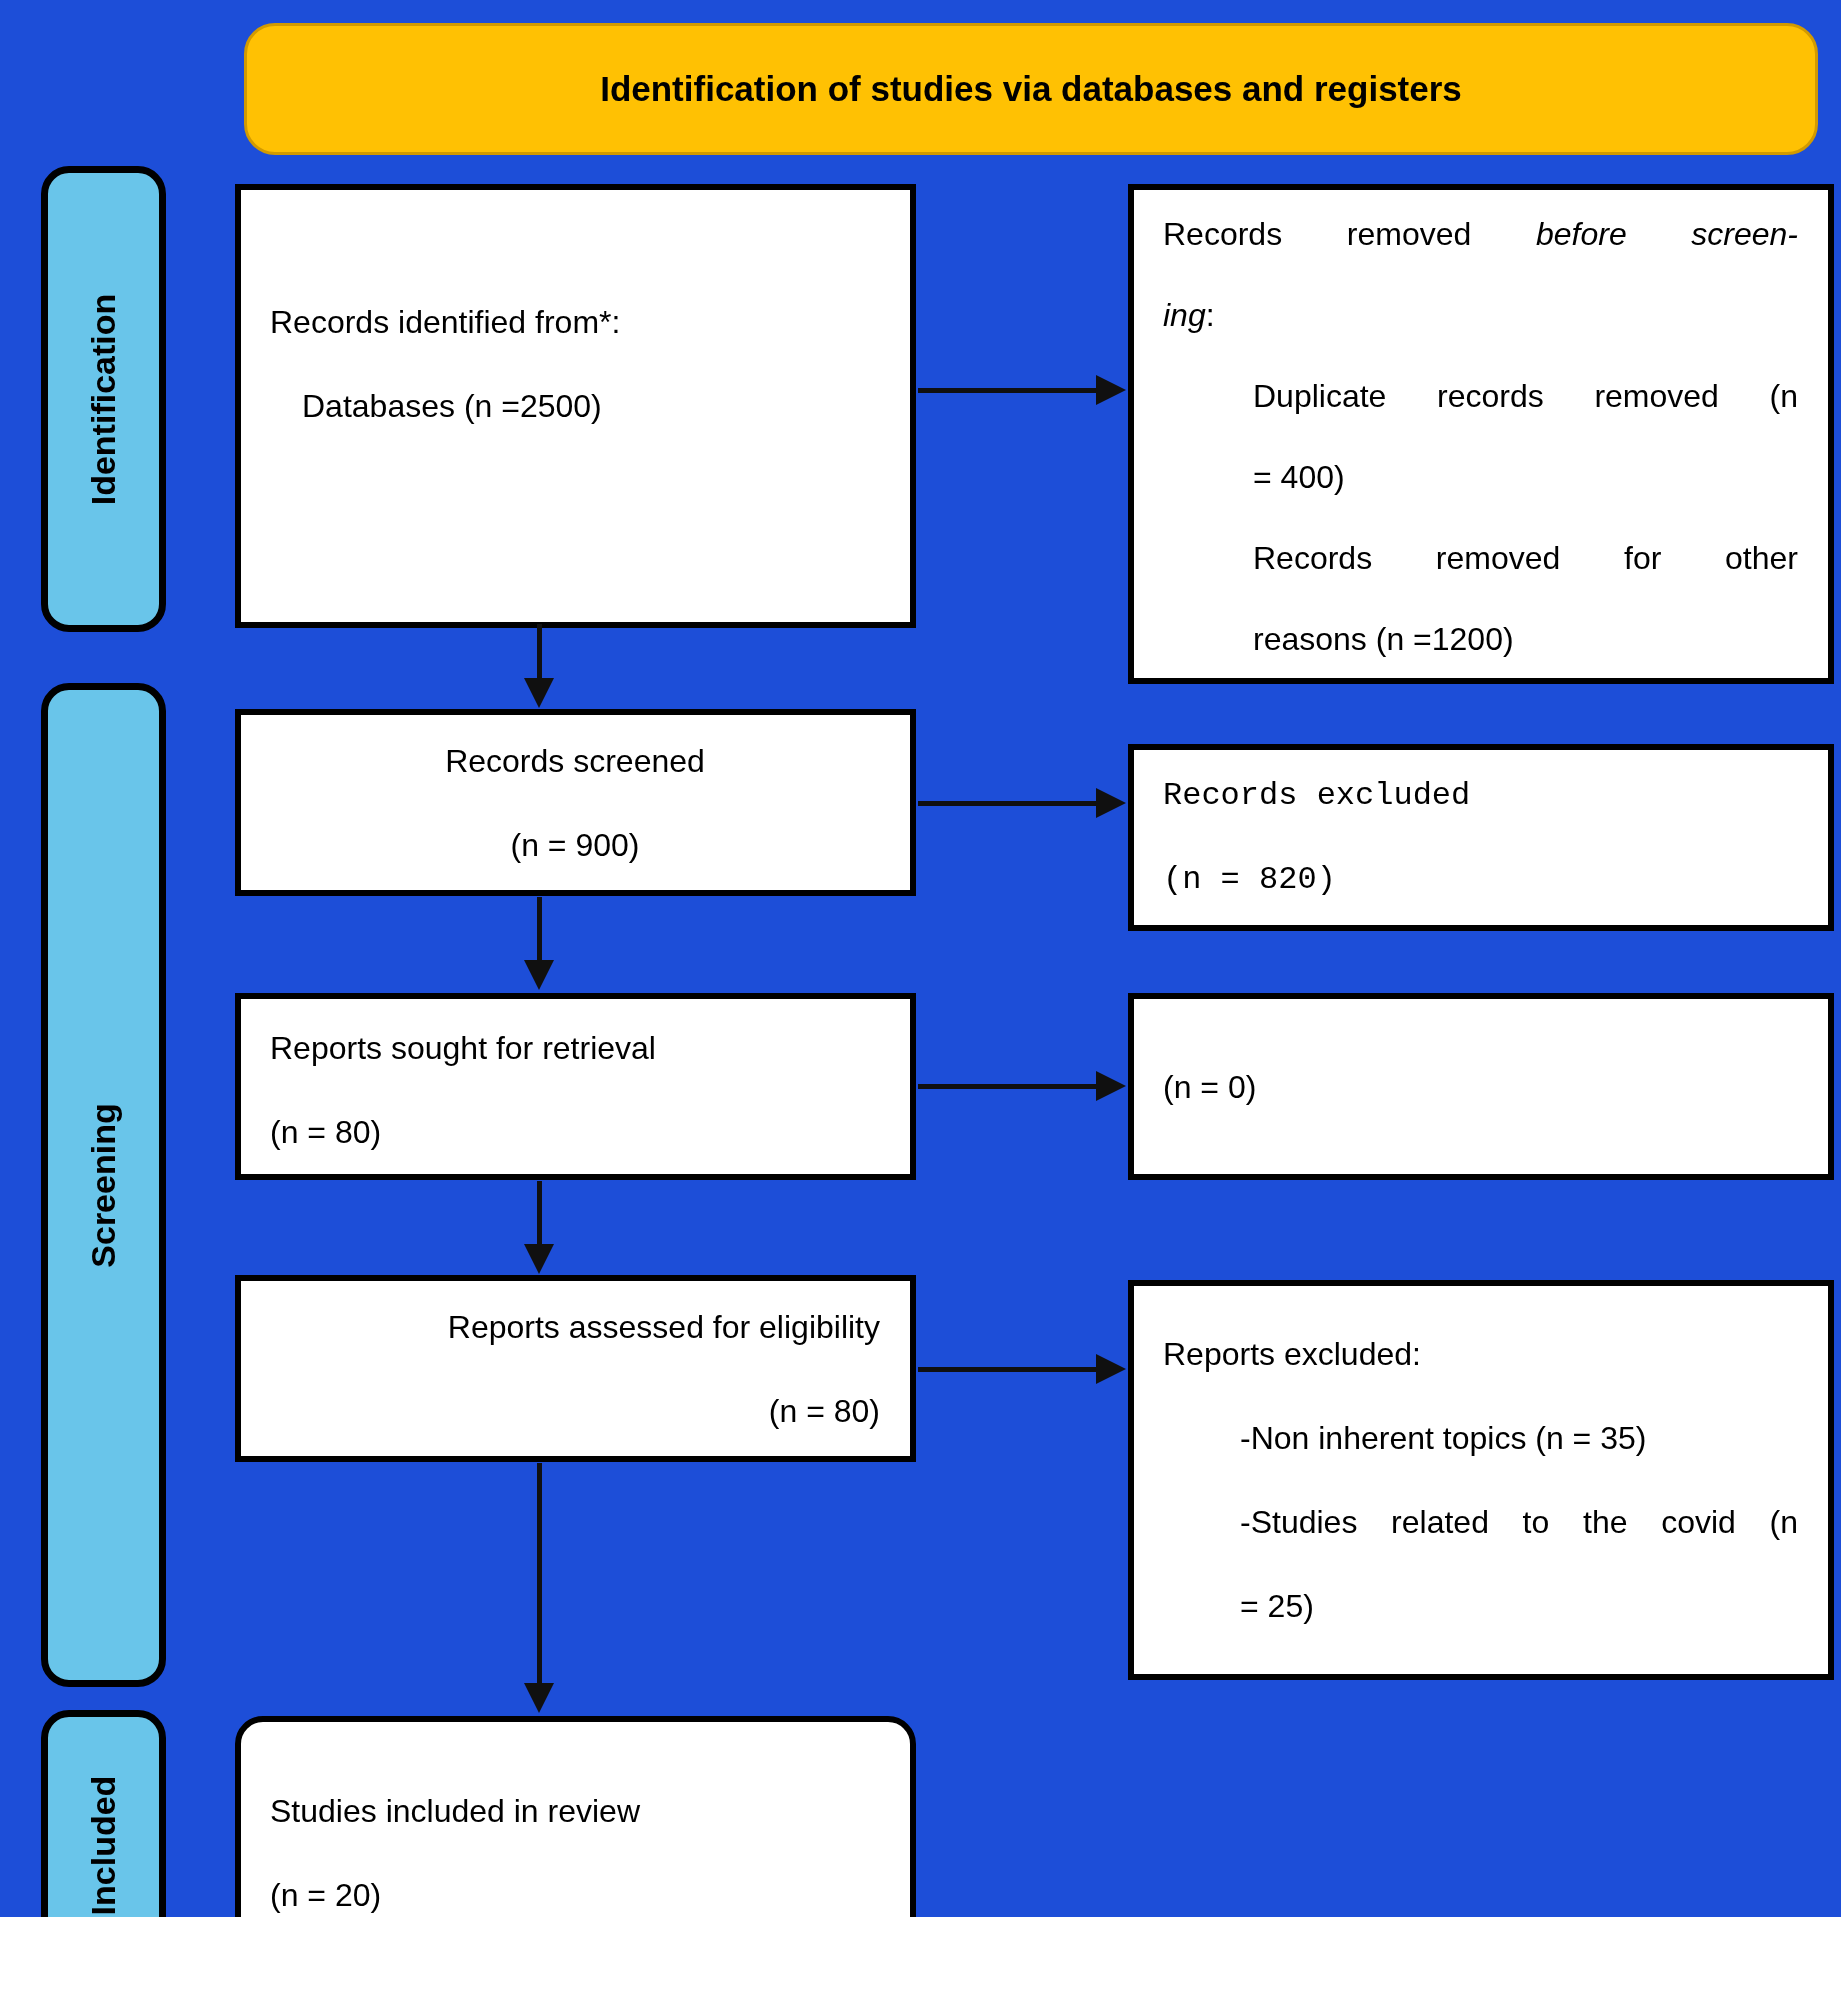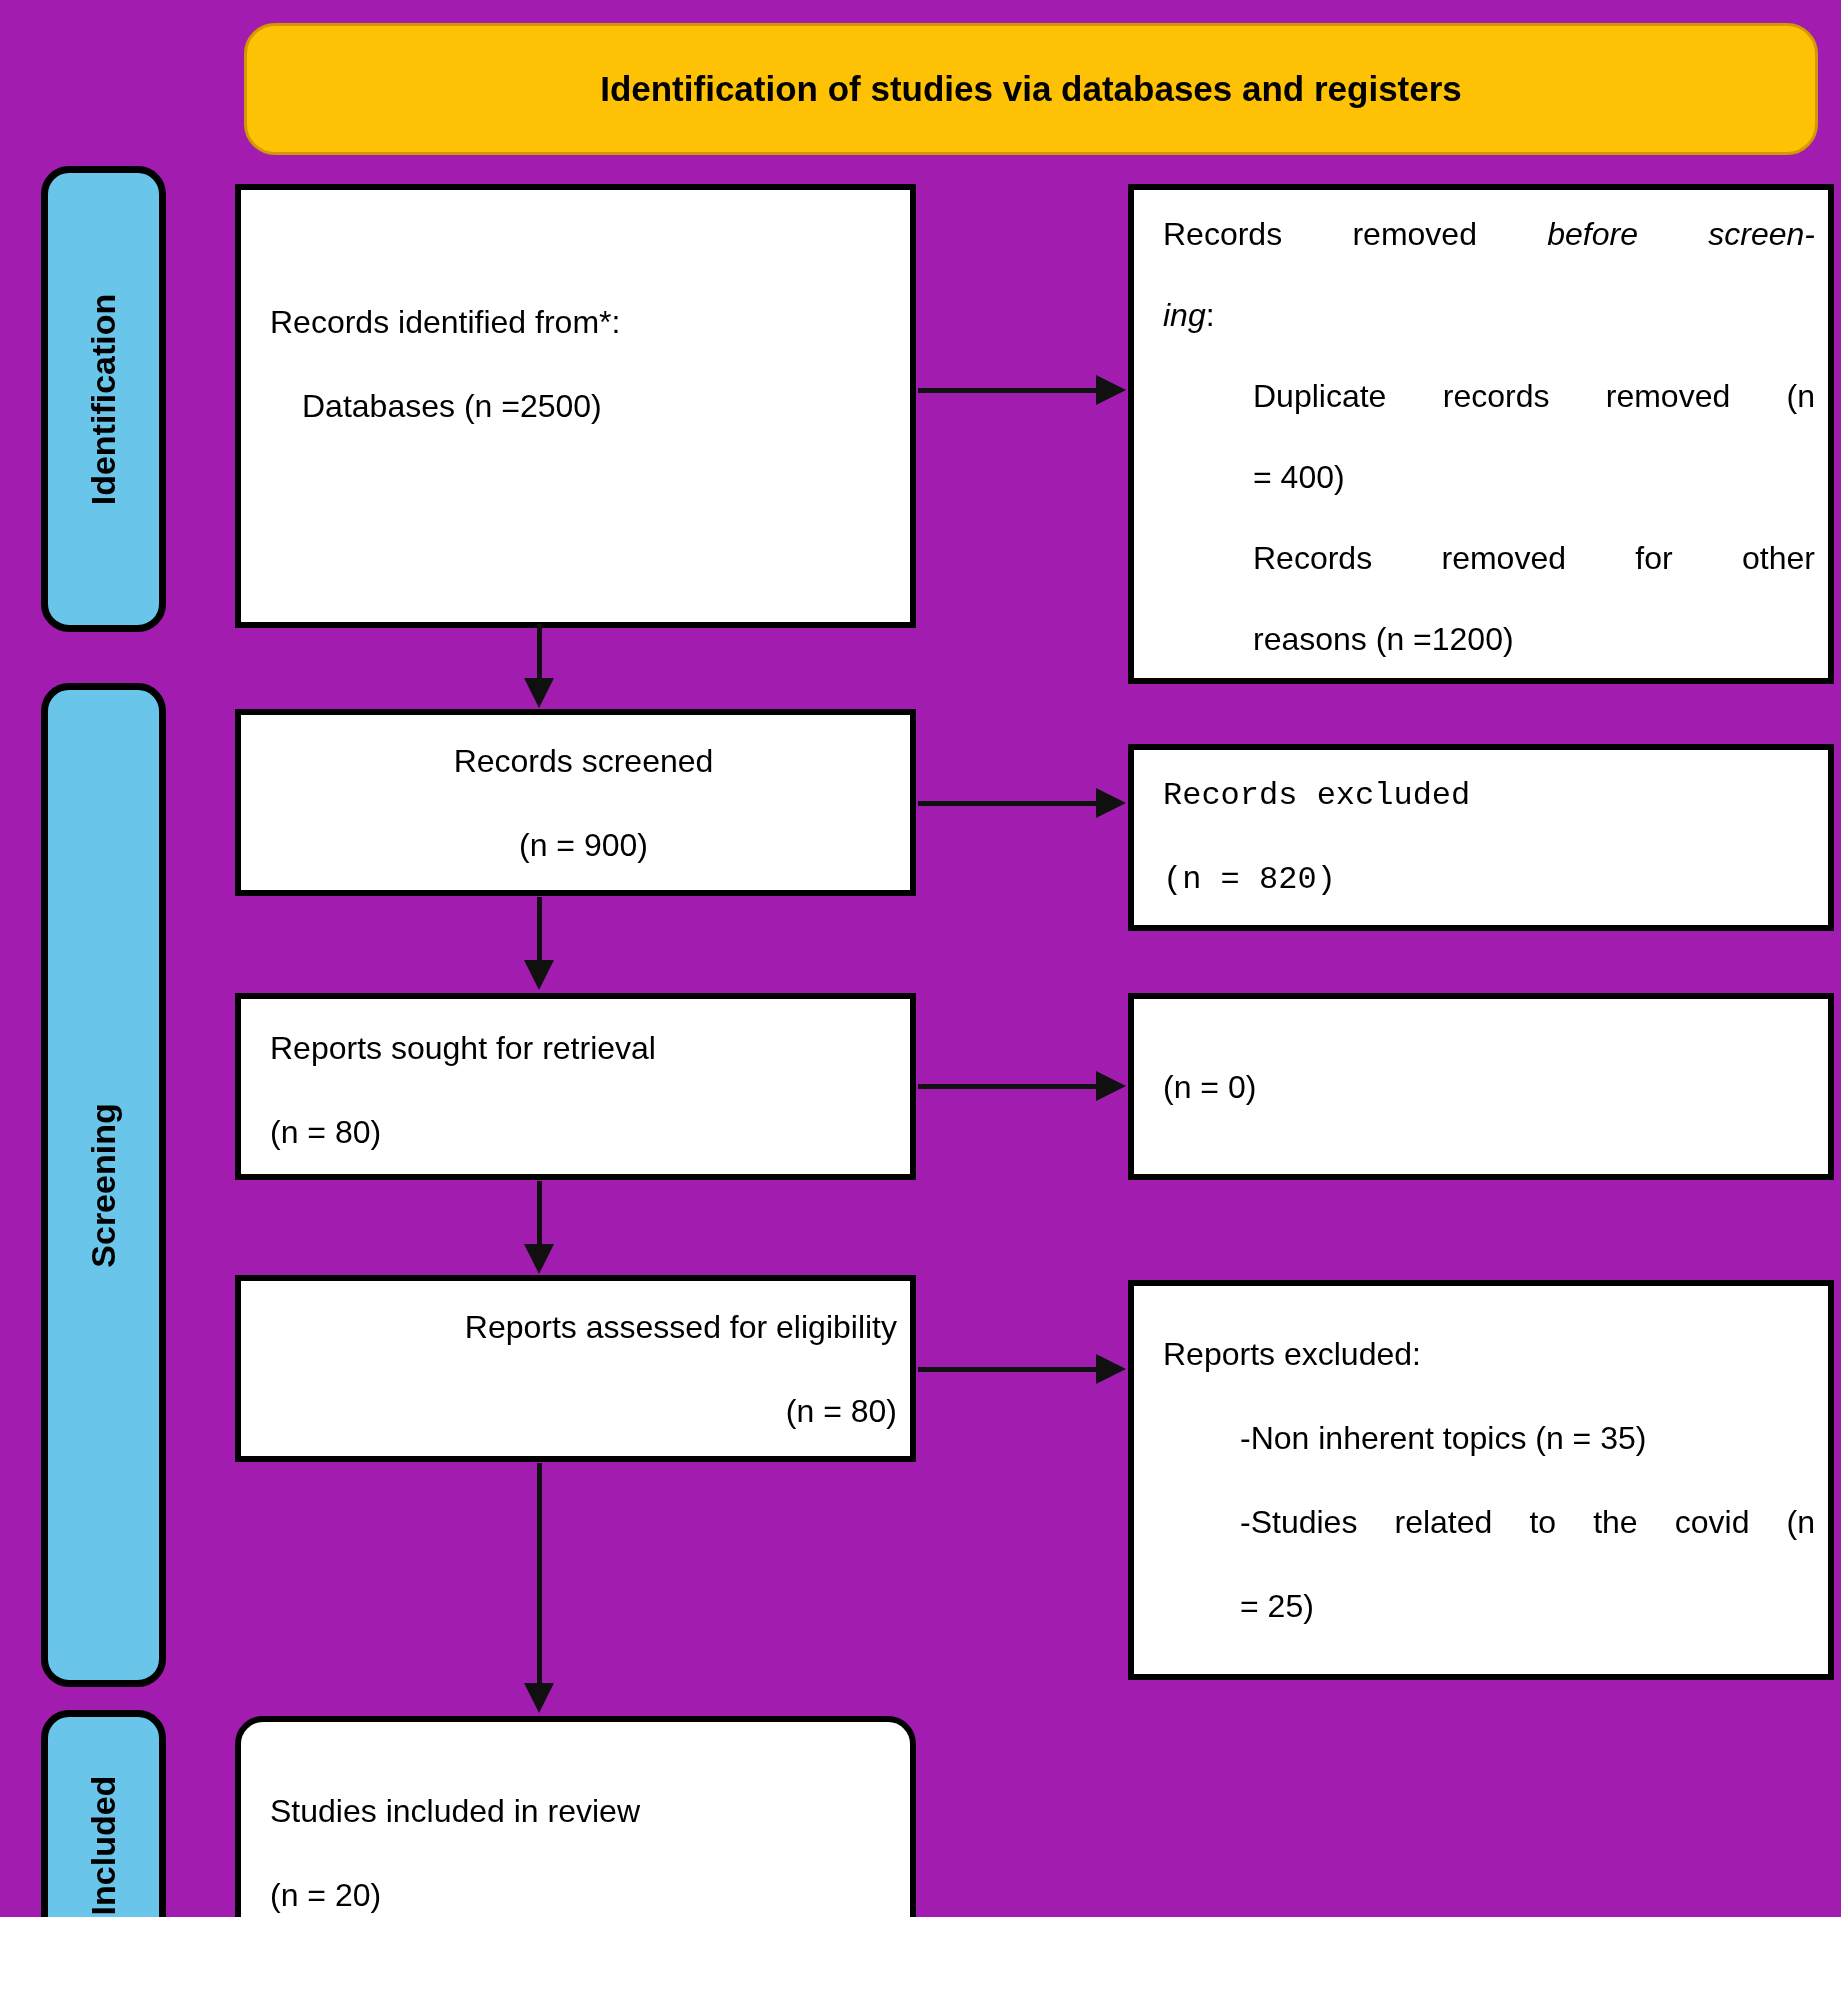--- a/index.html
+++ b/index.html
@@ -1,20 +1,20 @@
 <!DOCTYPE html>
 <html style="font-size:10.3px"><head>
 <meta charset="utf-8">
 <style>
   html, body { margin: 0; padding: 0; background: #ffffff; }
   .canvas {
     position: relative;
     width: 1841px;
     height: 1917px;
-    background: #a21caf;
+    background: #1d4ed8;
     font-family: "Liberation Sans", "DejaVu Sans", sans-serif;
     color: #000000;
     overflow: hidden;
   }
 
   
   .banner {
     position: absolute;
     left: 244px; top: 22.6px;
     width: 1574px; height: 132px;
@@ -51,21 +51,21 @@
     background: #ffffff;
     border: 6.4px solid #000000;
     box-sizing: border-box;
     display: flex; flex-direction: column;
     font-size: 32px;
   }
   .box .line {
     line-height: 84px;
     white-space: nowrap;
     padding-left: 29px;
-    padding-right: 13px;
+    padding-right: 30px;
   }
   .vcenter { justify-content: center; }
   .ind50  { padding-left: 61px  !important; }
   .ind140 { padding-left: 119px !important; }
   .ind120 { padding-left: 106px !important; }
   .jl { text-align: justify; text-align-last: justify; }
   .it { font-style: italic; }
 
   .b1 { left: 235px;  top: 184px;  width: 681px; height: 444px; padding-top: 90px; }
   .b2 { left: 235px;  top: 709px; width: 681px; height: 187px; text-align: center; }

